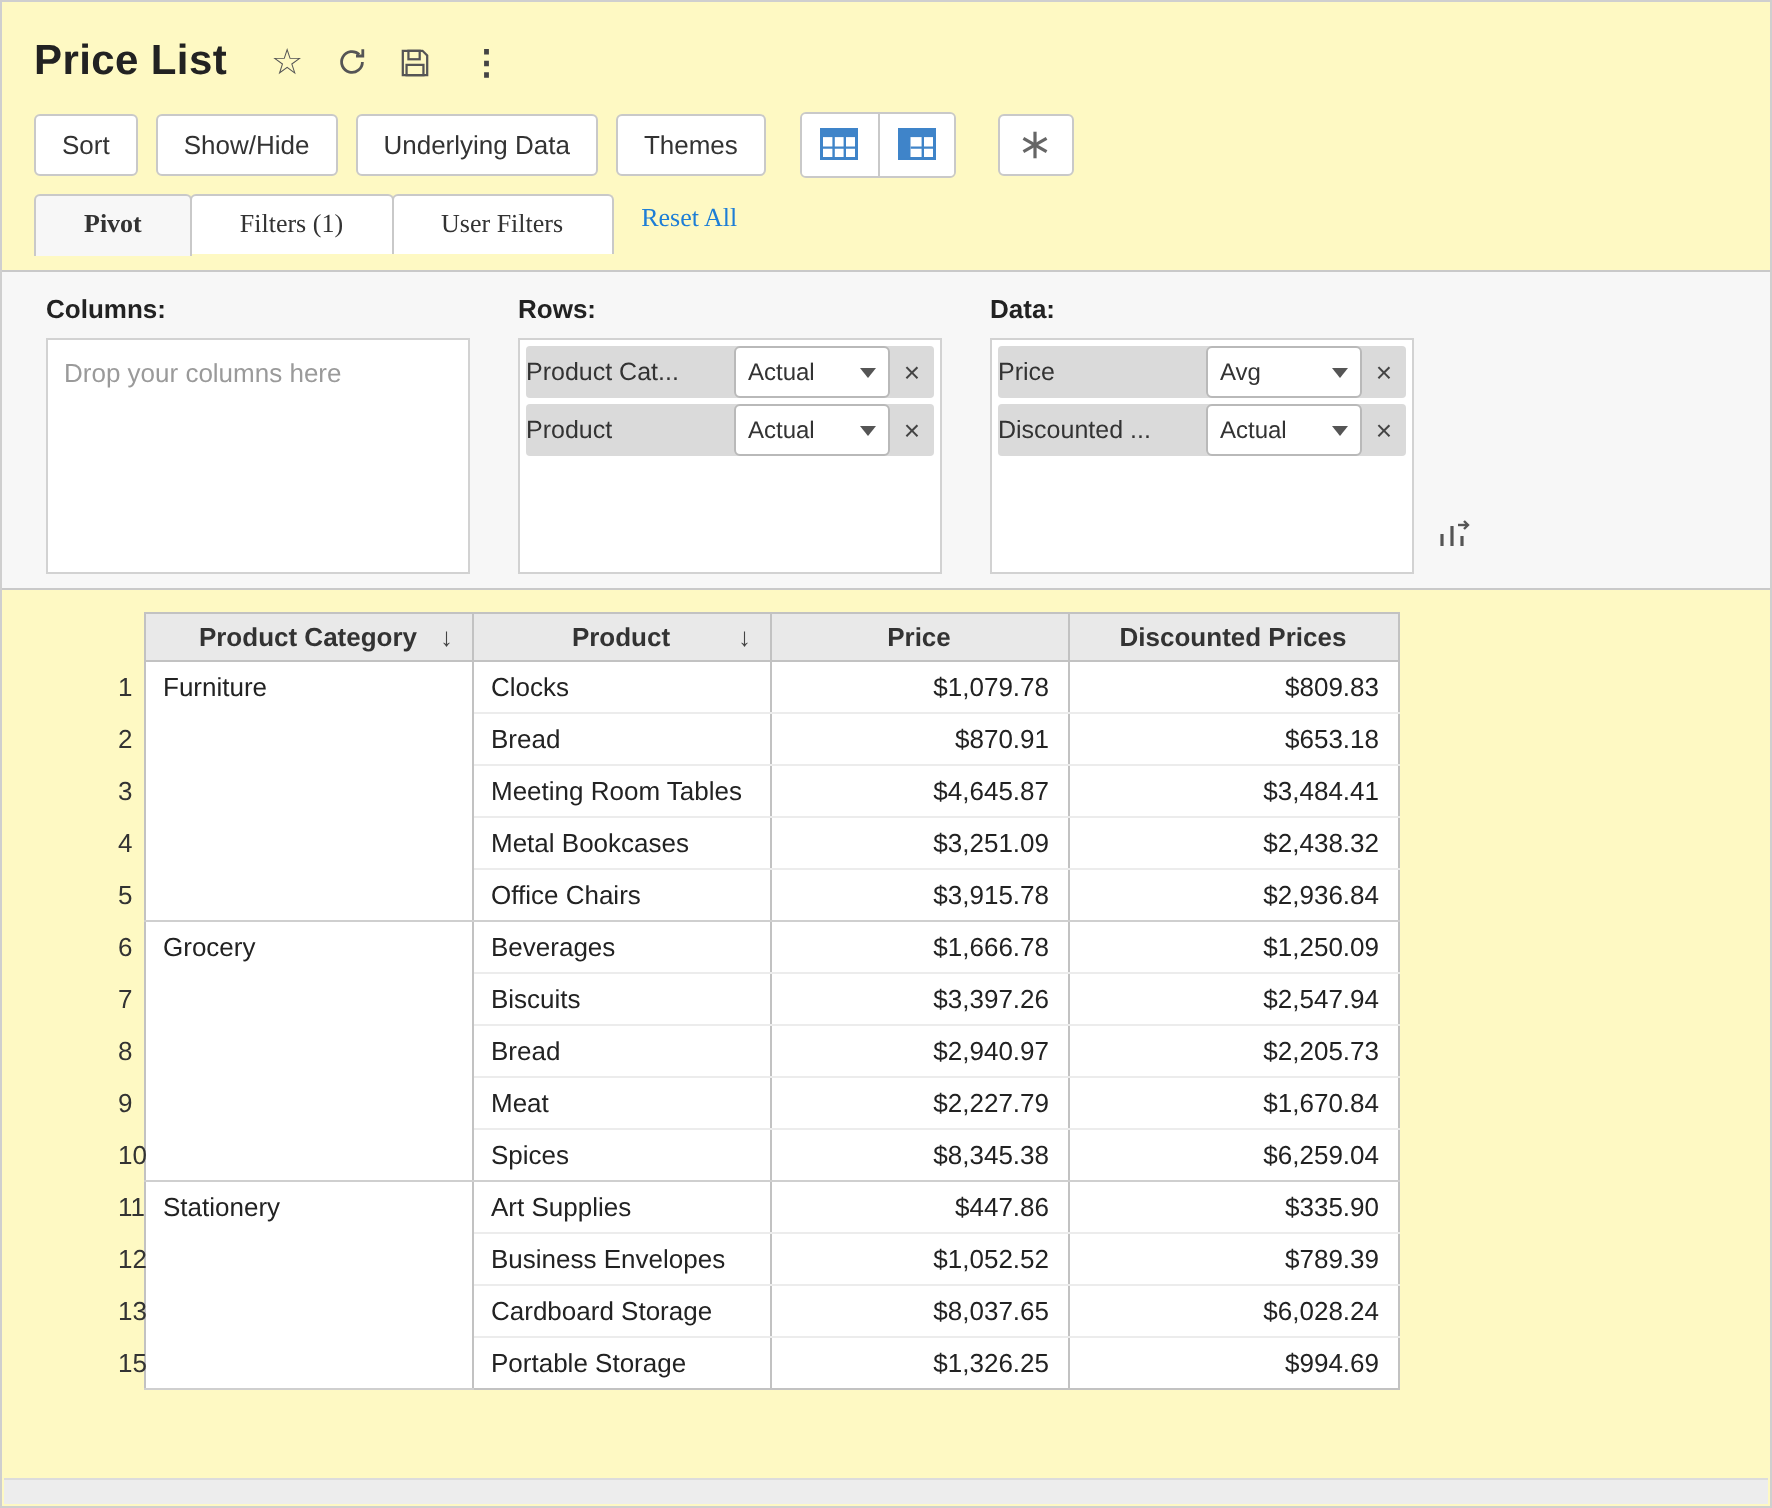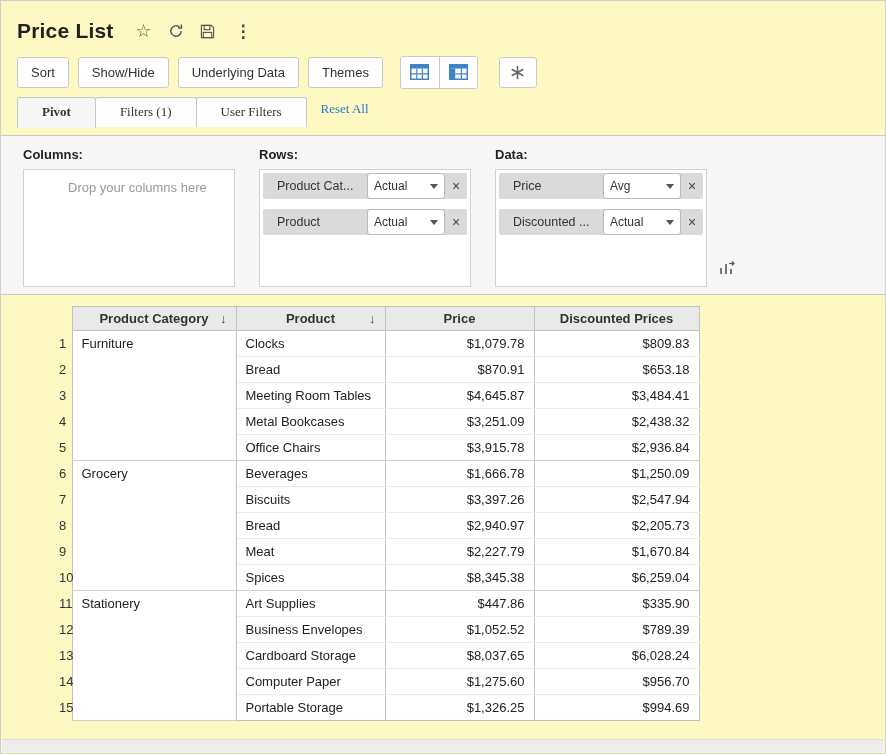--- a/index.html
+++ b/index.html
@@ -49,24 +49,24 @@
   
   .pivot-panel {
     position:relative; background:#f7f7f7; border-top:1px solid #c9c9c9;
     border-bottom:1px solid #c9c9c9; padding:11px 20px 14px 22px;
     display:flex; gap:24px; height:160px;
   }
   .pp-section { width:212px; position:relative; }
   .pp-label { font-size:13px; font-weight:bold; color:#222; margin-bottom:7px; }
   .pp-box { height:118px; background:#fff; border:1px solid #d2d2d2; padding:3px; overflow:hidden; }
   .pp-box.dropzone { padding:8px; }
-  .drop-hint { font-size:13px; color:#9a9a9a;margin-left:36px; }
+  .drop-hint { font-size:13px; color:#9a9a9a; }
   .chip {
     display:flex; align-items:center; background:#dadada; border-radius:2px;
-    height:26px; padding-left:14px; margin-bottom:10px; cursor:grab;
+    height:26px; padding-left:0; margin-bottom:3px; cursor:grab;
   }
   .chip-name {
     flex:1; font-size:12.5px; color:#333; white-space:nowrap; overflow:hidden;
     text-overflow:ellipsis; padding-right:4px;
   }
   .chip-select {
     width:78px; height:26px; background:#fff; border:1px solid #b9b9b9; border-radius:3px;
     font-size:12px; color:#333; display:flex; align-items:center;
     justify-content:space-between; padding:0 6px; cursor:pointer; flex:none;
   }
@@ -350,27 +350,20 @@
             <td class="col-price">$1,052.52</td>
             <td class="col-disc">$789.39</td>
           </tr>
           <tr>
             <td class="col-num">13</td>
             <td class="col-cat"></td>
             <td class="col-prod">Cardboard Storage</td>
             <td class="col-price">$8,037.65</td>
             <td class="col-disc">$6,028.24</td>
           </tr>
-          <tr>
-            <td class="col-num">14</td>
-            <td class="col-cat"></td>
-            <td class="col-prod">Computer Paper</td>
-            <td class="col-price">$1,275.60</td>
-            <td class="col-disc">$956.70</td>
-          </tr>
           <tr class="group-end table-end">
             <td class="col-num">15</td>
             <td class="col-cat"></td>
             <td class="col-prod">Portable Storage</td>
             <td class="col-price">$1,326.25</td>
             <td class="col-disc">$994.69</td>
           </tr>
         </tbody>
     </table>
   </div>

